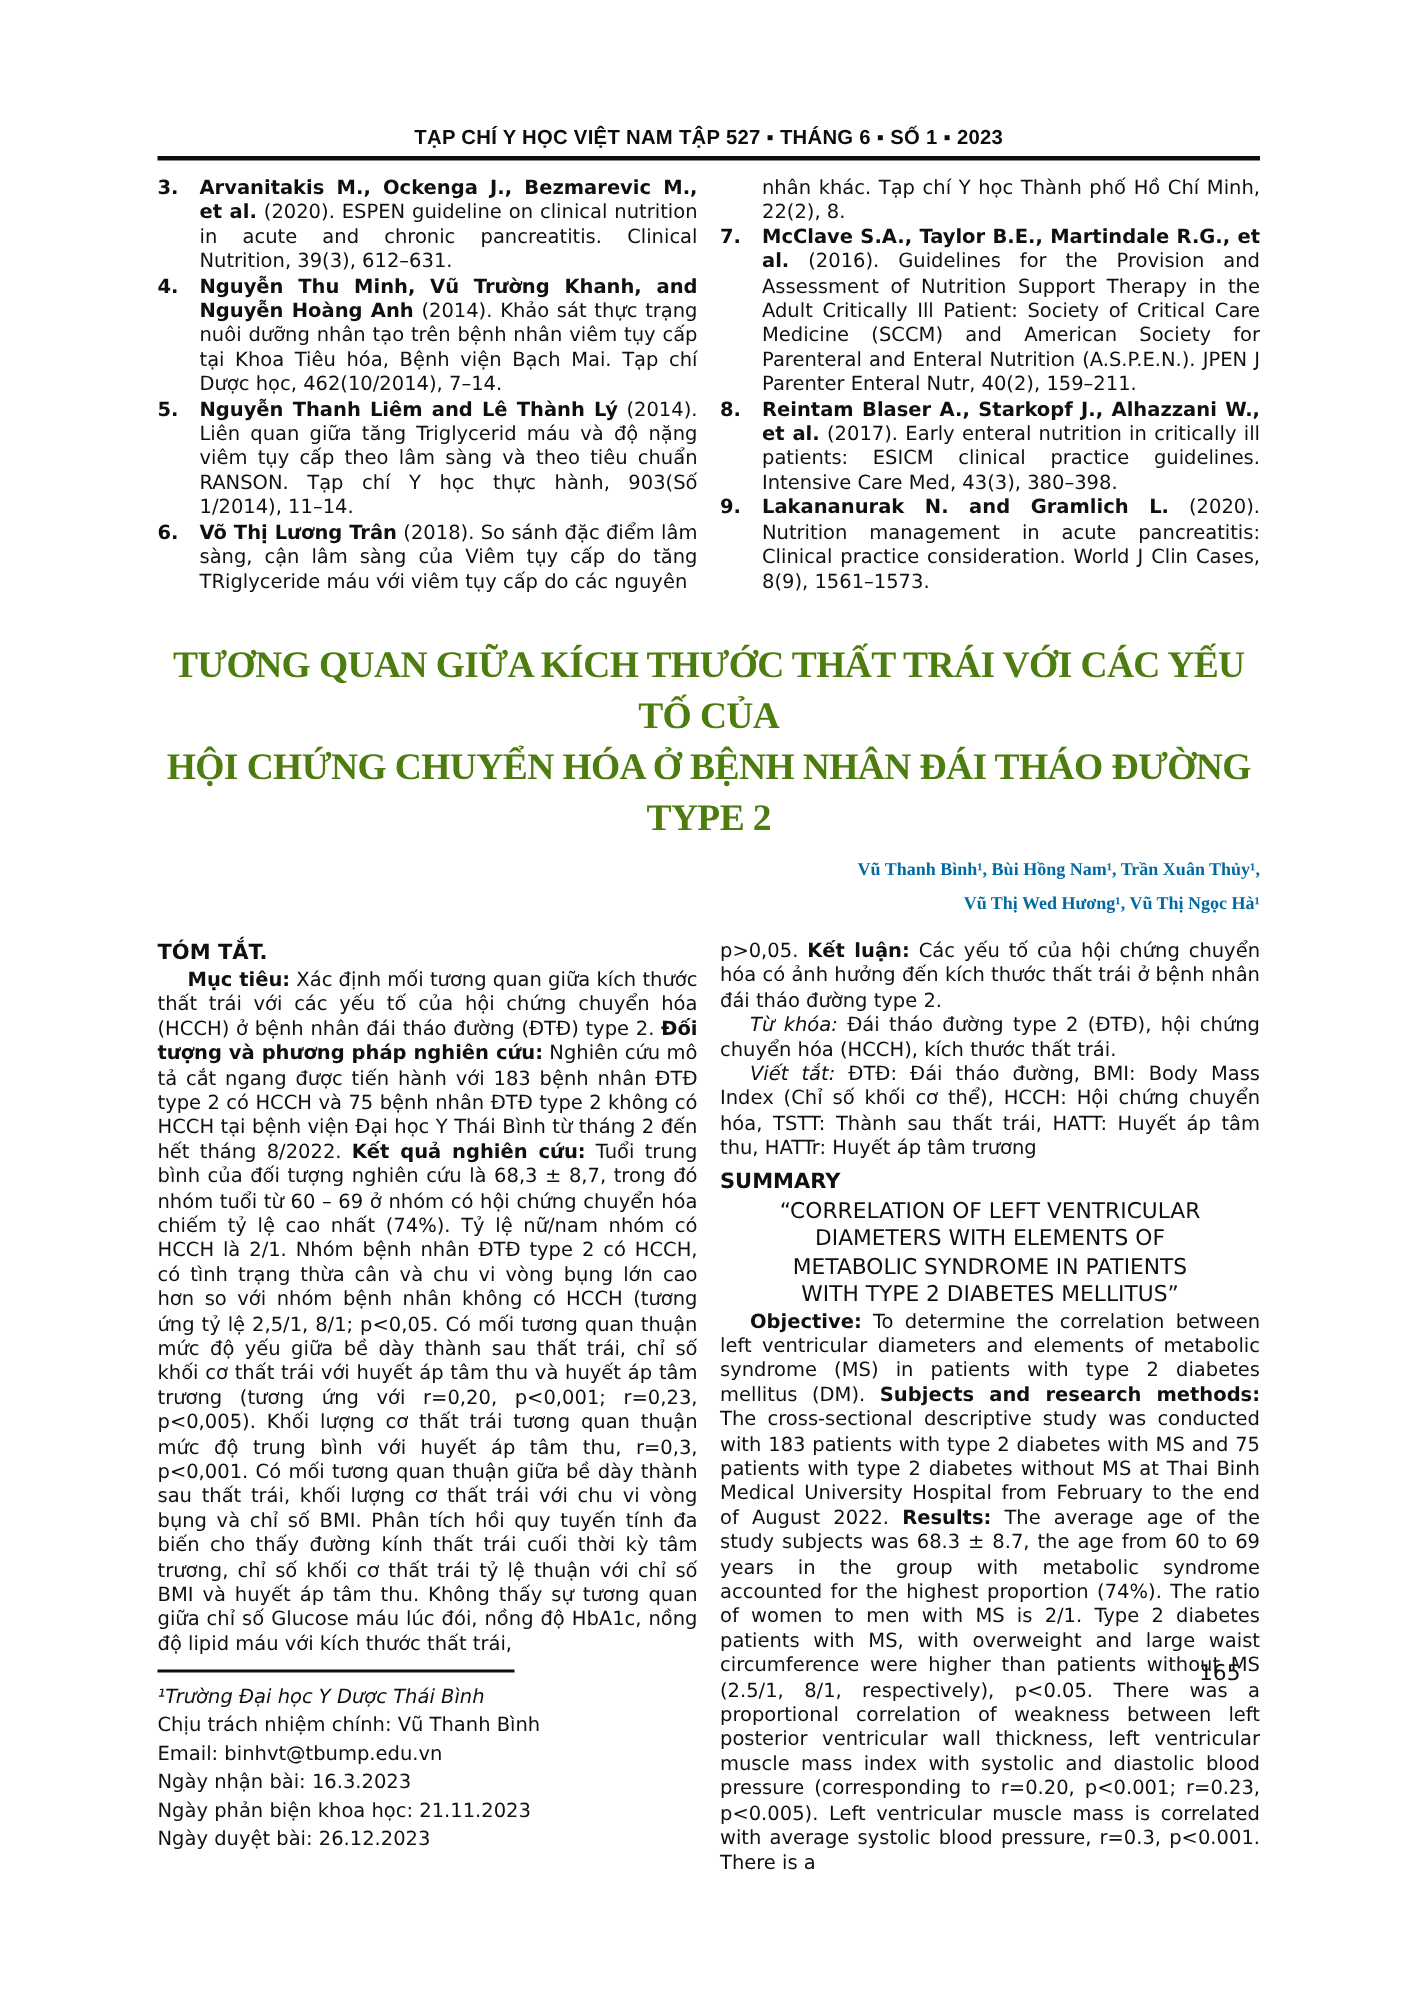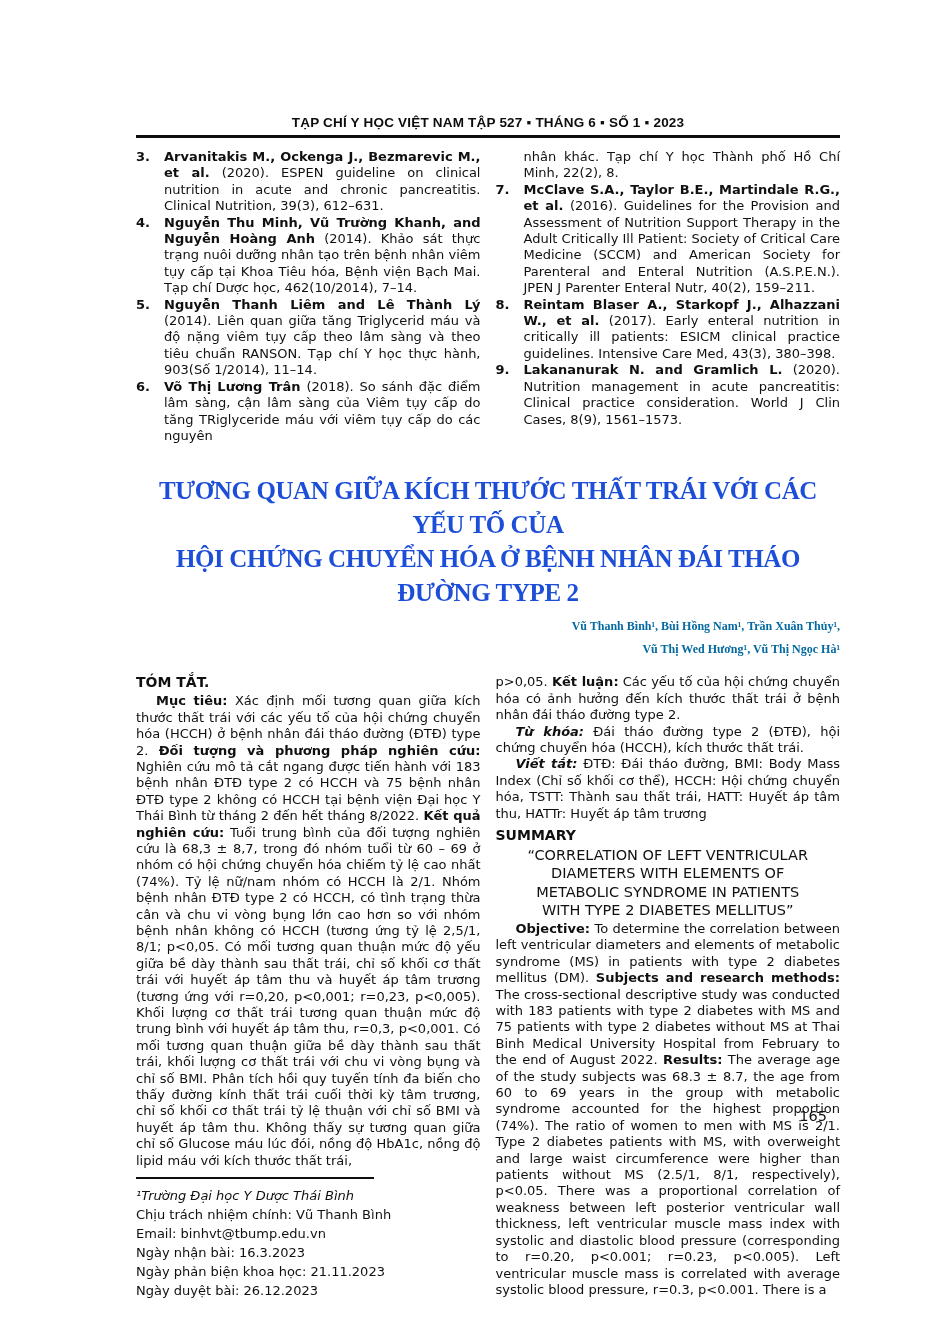--- a/index.html
+++ b/index.html
@@ -1,47 +1,47 @@
 <!DOCTYPE html>
 <html><head>
 <meta charset="utf-8">
 <style>
   html,body{margin:0;padding:0;background:#ffffff;}
   body{
     width:942px;height:1333px;position:relative;overflow:hidden;
     font-family:"DejaVu Sans",sans-serif;color:#101010;
     -webkit-font-smoothing:antialiased;
   }
-  .page{padding:115px 102px 0 105px;margin-left:31px;}
+  .page{padding:84px 102px 0 105px;}
 
   
   .journal-title{
     text-align:center;font-family:"Liberation Sans",sans-serif;
     font-weight:700;font-size:13.5px;letter-spacing:0.2px;color:#0d0d0d;
   }
   .header-rule{height:3px;background:#0d0d0d;margin-top:5px;}
 
   
   .cols{display:flex;gap:15px;}
   .col{width:360px;}
 
   
   .refs{margin-top:11px;font-size:13px;line-height:16.4px;text-align:justify;}
   .ref{padding-left:28px;text-indent:-28px;}
   .ref-num{display:inline-block;width:28px;text-indent:0;font-weight:700;}
 
   
   .seg-b{font-weight:700;}
-  .seg-bi{font-weight:700;font-style:italic;}
+  .seg-bi{font-weight:400;font-style:italic;}
 
   
   .title-block{margin-top:30px;}
   .article-title{
     margin:0;font-family:"Liberation Serif",serif;font-weight:700;
-    font-size:25px;line-height:34px;text-align:center;letter-spacing:-0.4px;color:#1d4ed8;
+    font-size:25px;line-height:34px;text-align:center;letter-spacing:-0.4px;color:#4d7c0f;
   }
   .authors{
     margin-top:5px;text-align:right;font-family:"Liberation Serif",serif;
     font-weight:700;font-size:12px;line-height:23px;color:#0369a1;
   }
 
   
   .abstract{margin-top:13px;}
   .sec-heading{margin:0 0 3px 0;font-size:14px;font-weight:700;}
   .sec-heading.summary{margin-top:5px;}

